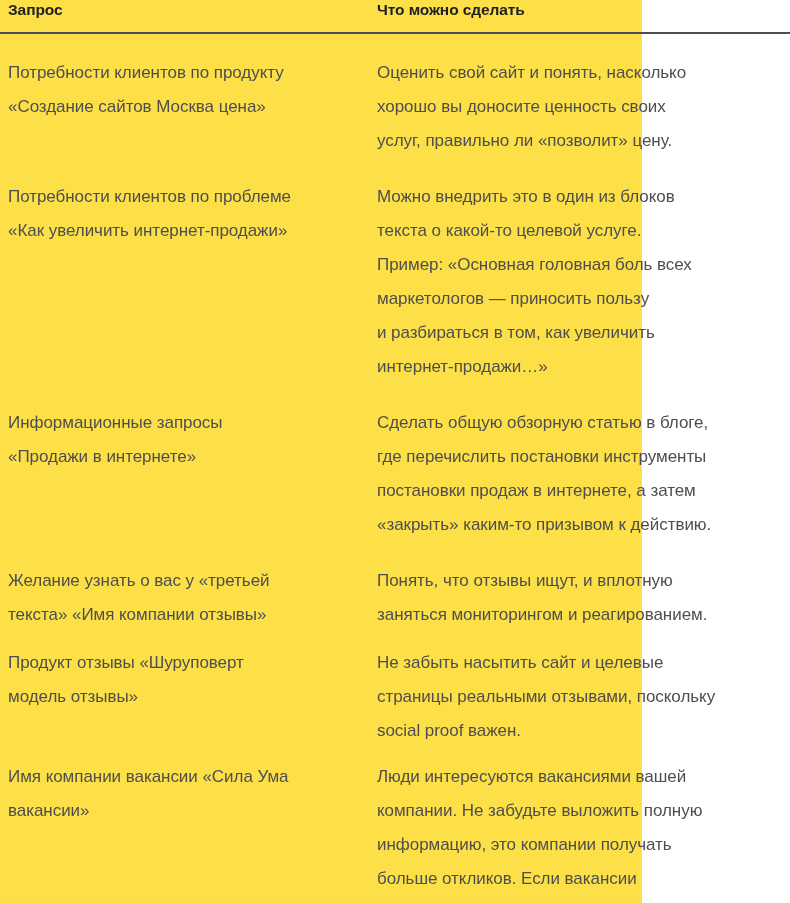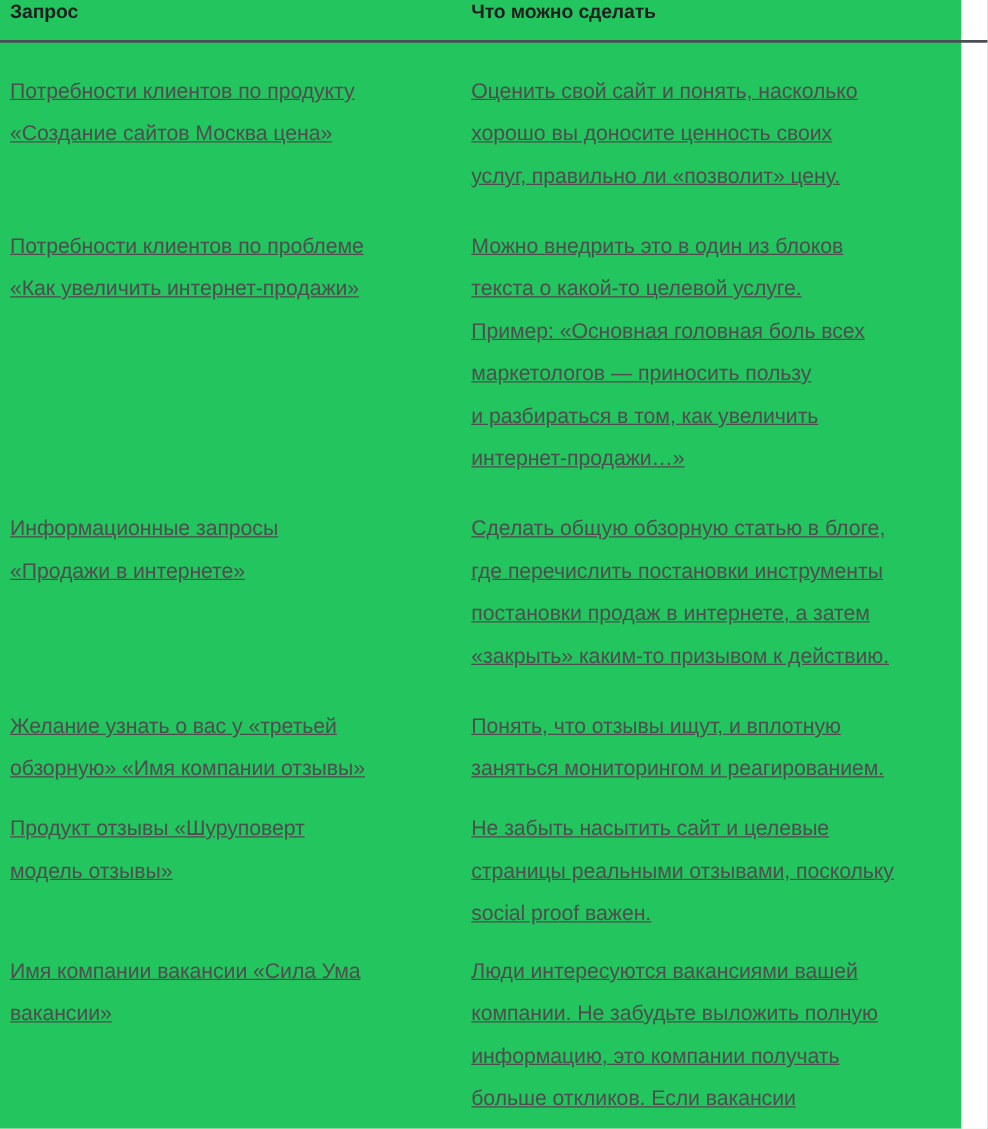--- a/index.html
+++ b/index.html
@@ -11,23 +11,23 @@
   body {
     width: 790px;
     height: 903px;
     overflow: hidden;
     font-family: "Liberation Sans", "DejaVu Sans", sans-serif;
     -webkit-font-smoothing: antialiased;
   }
 
   .sheet {
     position: relative;
-    width: 769px;
+    width: 642px;
     height: 903px;
-    background: #22c55e;
+    background: #fde047;
     box-sizing: border-box;
   }
 
   
   .qtable {
     width: 790px;
     border-collapse: collapse;
     table-layout: fixed;
   }
   .qtable col.c-left  { width: 377px; }
@@ -59,21 +59,21 @@
     letter-spacing: -0.05px;
   }
   tbody td.cell-left  { padding-left: 8px;  padding-right: 14px; }
   tbody td.cell-right { padding-left: 0px;  padding-right: 8px; margin-top: 48px;  }
 
   tbody tr.row > td { padding-top: 22px; }
   tbody tr.row.first > td { padding-top: 22px; }
   tbody tr.row.tight > td { padding-top: 14px; }
   tbody tr.row.tight2 > td { padding-top: 12px; }
 
-  .cell-lines { display: block; text-decoration: underline; }
+  .cell-lines { display: block; }
   .cell-lines .ln { display: block; white-space: pre; }
 
   
   .cell-right .cell-lines .ln { white-space: pre; }
 </style>
 </head>
 <body>
 
 <div class="sheet">
 
@@ -142,21 +142,21 @@
               <span class="ln">где перечислить постановки инструменты</span>
               <span class="ln">постановки продаж в интернете, а затем</span>
               <span class="ln">«закрыть» каким-то призывом к действию.</span>
             </span>
           </td>
         </tr>
         <tr class="row ">
           <td class="cell-left">
             <span class="cell-lines">
               <span class="ln">Желание узнать о вас у «третьей</span>
-              <span class="ln">обзорную» «Имя компании отзывы»</span>
+              <span class="ln">текста» «Имя компании отзывы»</span>
             </span>
           </td>
           <td class="cell-right">
             <span class="cell-lines">
               <span class="ln">Понять, что отзывы ищут, и вплотную</span>
               <span class="ln">заняться мониторингом и реагированием.</span>
             </span>
           </td>
         </tr>
         <tr class="row tight">

